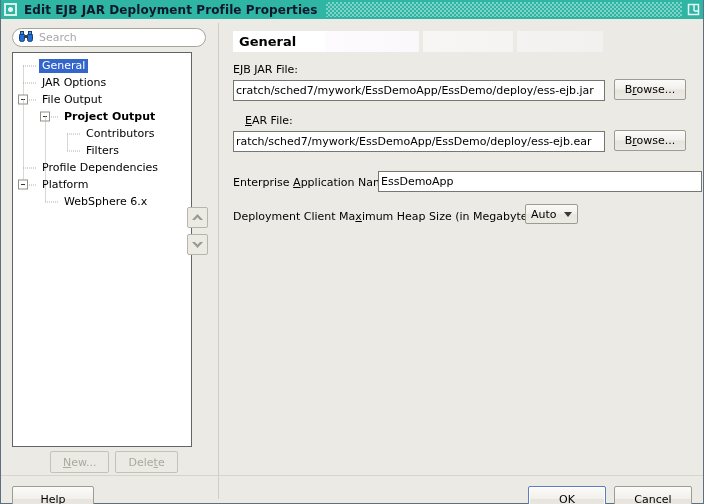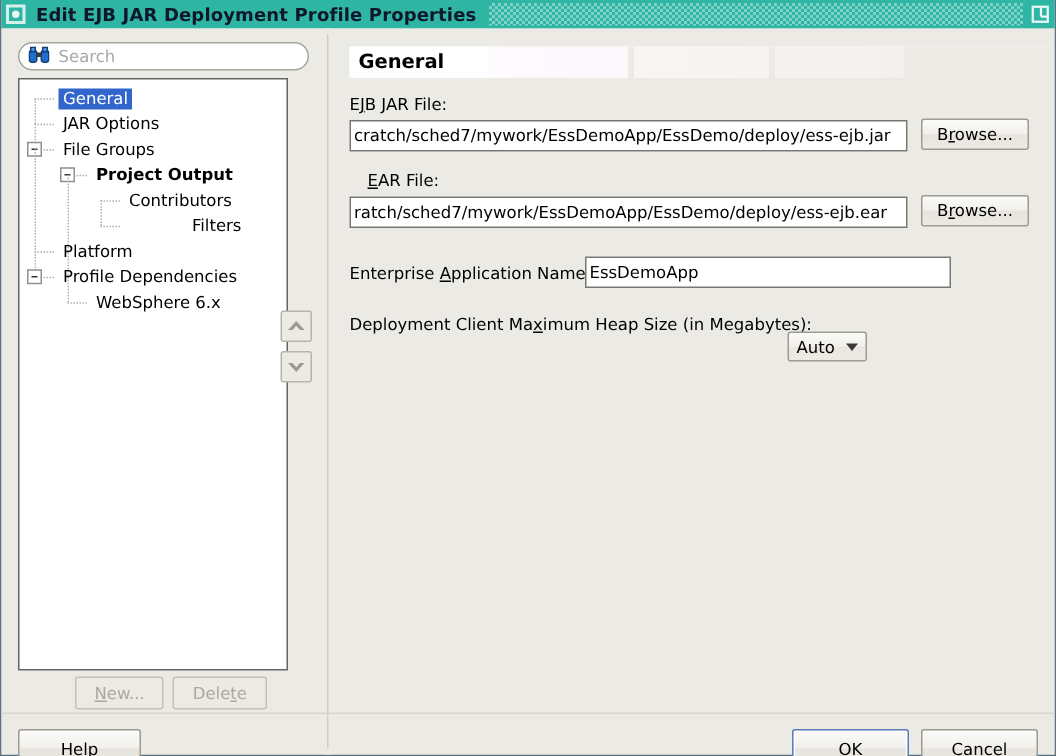--- a/index.html
+++ b/index.html
@@ -410,36 +410,36 @@
               <line x1="32" y1="149" x2="45" y2="149" stroke="#b0b0a8" stroke-width="1" stroke-dasharray="1 1"></line>
               <line x1="32.5" y1="63.5" x2="32.5" y2="148.5" stroke="#b0b0a8" stroke-width="1" stroke-dasharray="1 1"></line>
             </svg>
             <div class="tree-row selected" style="padding-left: 26px;">
               <span class="tree-label">General</span>
             </div>
             <div class="tree-row" style="padding-left: 26px;">
               <span class="tree-label">JAR Options</span>
             </div>
             <div class="tree-row" style="padding-left: 26px;">
-              <span class="tree-label">File Groups</span>
+              <span class="tree-label">File Output</span>
             </div>
             <div class="tree-row" style="padding-left: 48px; font-weight: bold;">
               <span class="tree-label">Project Output</span>
             </div>
             <div class="tree-row" style="padding-left: 70px;">
               <span class="tree-label">Contributors</span>
             </div>
-            <div class="tree-row" style="padding-left: 112px;">
+            <div class="tree-row" style="padding-left: 70px;">
               <span class="tree-label">Filters</span>
+            </div>
+            <div class="tree-row" style="padding-left: 26px;">
+              <span class="tree-label">Profile Dependencies</span>
             </div>
             <div class="tree-row" style="padding-left: 26px;">
               <span class="tree-label">Platform</span>
-            </div>
-            <div class="tree-row" style="padding-left: 26px;">
-              <span class="tree-label">Profile Dependencies</span>
             </div>
             <div class="tree-row" style="padding-left: 48px;">
               <span class="tree-label">WebSphere 6.x</span>
             </div>
           </div>
       </div>
 
       <div class="arrow-btns">
         <div class="arrow-btn">
           <svg width="13" height="9" viewBox="0 0 13 9">
@@ -484,24 +484,24 @@
           <span>B<u>r</u>owse...</span>
         </div>
 
       <div class="field-label" style="left:23px; top:95px;"><u>E</u>AR File:</div>
       <div class="text-input" style="left:11px; top:112px; width:372px;">ratch/sched7/mywork/EssDemoApp/EssDemo/deploy/ess-ejb.ear</div>
       <div class="btn browse-btn" style="left:392px; top:111px;">
           <span>B<u>r</u>owse...</span>
         </div>
 
       <div class="field-label" style="left:11px; top:157px;">Enterprise <u>A</u>pplication Name:</div>
-      <div class="text-input" style="left:168px; top:152px; width:244px;">EssDemoApp</div>
+      <div class="text-input" style="left:156px; top:152px; width:324px;">EssDemoApp</div>
 
       <div class="field-label" style="left:11px; top:191px;">Deployment Client Ma<u>x</u>imum Heap Size (in Megabytes):</div>
-      <div class="combo" style="left:303px; top:202px;">
+      <div class="combo" style="left:303px; top:185px;">
         <span>Auto</span>
         <span class="caret"></span>
       </div>
     </div>
 
     <div class="footer-line"></div>
 
     <div class="footer-btns">
       <div class="btn ok">
           <span>OK</span>

